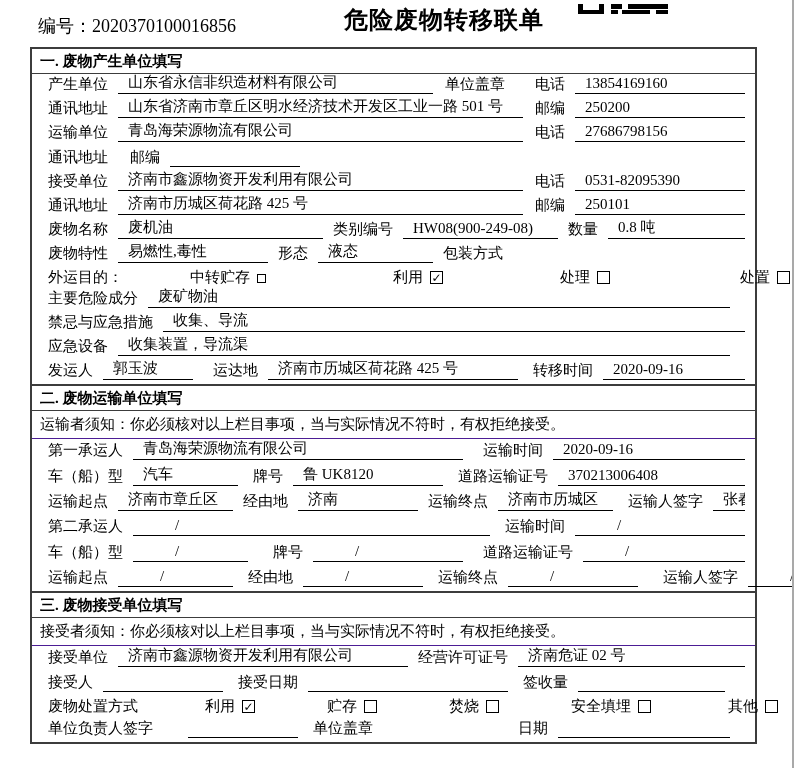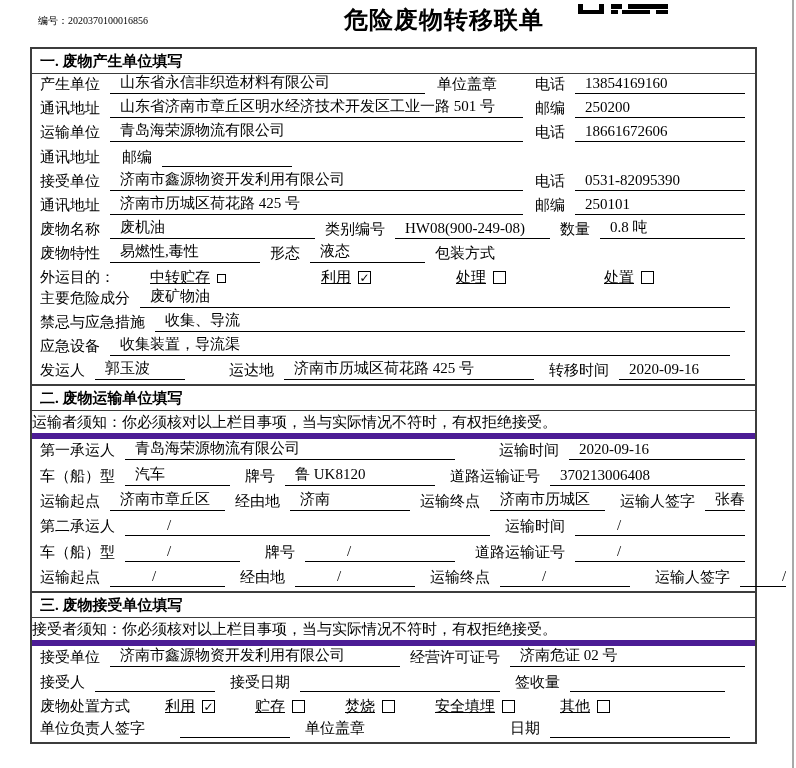--- a/index.html
+++ b/index.html
@@ -3,54 +3,54 @@
 <meta charset="utf-8">
 <style>
   * { box-sizing: border-box; margin: 0; padding: 0; }
   html,body { background:#fff; }
   .page {
     position: relative; width: 796px; height: 768px; background: #ffffff;
     font-family: "Liberation Serif", "DejaVu Serif", serif; color: #000;
     overflow: hidden;
   }
   .window-edge { position:absolute; left:792px; top:0; width:2px; height:768px; background:#a9a9a9; }
-  .doc-number { position:absolute; left:38px; top:14px; font-size:10px; white-space:nowrap; }
+  .doc-number { position:absolute; left:38px; top:14px; font-size:18px; white-space:nowrap; }
   .doc-title  { position:absolute; left:0; top:4px; width:100%; text-align:center; font-size:24px; font-weight:bold; transform:translateX(46px); letter-spacing:1px; }
   .qr-frag { position:absolute; left:578px; top:0; }
   .print-time { position:absolute; left:38px; top:747px; font-size:15px; white-space:nowrap; }
 
   .form-table {
     position:absolute; left:30px; top:47px; width:727px; height:697px;
     border:2px solid #3c3c3c; display:flex; flex-direction:column; font-size:15px;
   }
   .sec { display:flex; flex-direction:column; }
   .sec-1 { height:335px; }
   .sec-2 { height:207px; border-top:2px solid #3c3c3c; }
   .sec-3 { flex:1; border-top:2px solid #3c3c3c; }
   .sec-header {
     height:25px; flex:none; display:flex; align-items:center; padding-left:8px;
     font-weight:bold; font-size:15px; border-bottom:1.5px solid #3c3c3c;
   }
-  .notice-row { height:28px; flex:none; display:flex; align-items:center; padding-left:0; border-bottom:6px solid #4c1d95; }
-  .row { flex:1; display:flex; align-items:flex-end; padding:0 10px 4px 8px; min-height:0; }
-  .row.center { align-items:center; padding-bottom:0; }
+  .notice-row { height:28px; flex:none; display:flex; align-items:center; padding-left:8px; border-bottom:1px solid #4c1d95; }
+  .row { flex:1; display:flex; align-items:flex-end; padding:0 10px 4px 16px; min-height:0; }
+  .row.center { align-items:center; padding-bottom:0;gap:32px; }
   .lbl { white-space:nowrap; margin-right:10px; flex:none; }
   .val {
     border-bottom:1px solid #000; padding:0 4px 1px 10px;
     white-space:nowrap; overflow:hidden; flex:none; min-height:17px;
   }
   .fill { flex:1 1 auto; }
   .slash { padding-left:42px; }.w90{width:90px}.w105{width:105px}.w110{width:110px}.w115{width:115px}
   .w120{width:120px}.w130{width:130px}.w150{width:150px}.w155{width:155px}.w170{width:170px}
   .w200{width:200px}.w205{width:205px}.w250{width:250px}.w290{width:290px}.w315{width:315px}.w330{width:330px}
   .ml10{margin-left:10px}.ml12{margin-left:12px}.ml15{margin-left:15px}.ml20{margin-left:20px}
-  .ml25{margin-left:25px}.ml30{margin-left:44px}.ml40{margin-left:40px}.ml45{margin-left:45px}
+  .ml25{margin-left:25px}.ml30{margin-left:20px}.ml40{margin-left:40px}.ml45{margin-left:45px}
   .ml85{margin-left:85px}.ml95{margin-left:95px}.ml110{margin-left:98px}.ml135{margin-left:135px}
   .mr15{margin-right:15px}.mr20{margin-right:20px}.mr40{margin-right:40px}
-  .opt { display:flex; align-items:center; white-space:nowrap; flex:none;text-decoration:underline; }
+  .opt { display:flex; align-items:center; white-space:nowrap; flex:none; }
   .cb {
     display:inline-block; width:13px; height:13px; border:1px solid #000; margin-left:7px;
     text-align:center; line-height:12px; font-size:12px; flex:none;
     font-family:"DejaVu Sans", sans-serif;
   }
   .cb.small { width:9px; height:9px; margin-top:3px; }
 </style>
 </head>
 <body>
 
@@ -90,21 +90,21 @@
         <span class="lbl">通讯地址</span>
         <span class="val fill">山东省济南市章丘区明水经济技术开发区工业一路 501 号</span>
         <span class="lbl ml12">邮编</span>
         <span class="val w170">250200</span>
       </div>
 
       <div class="row">
         <span class="lbl">运输单位</span>
         <span class="val fill">青岛海荣源物流有限公司</span>
         <span class="lbl ml12">电话</span>
-        <span class="val w170">18661672606</span>
+        <span class="val w170">27686798156</span>
       </div>
 
       <div class="row">
         <span class="lbl">通讯地址</span>
         <span class="lbl ml12">邮编</span>
         <span class="val w130 mr40"></span>
       </div>
 
       <div class="row">
         <span class="lbl">接受单位</span>

